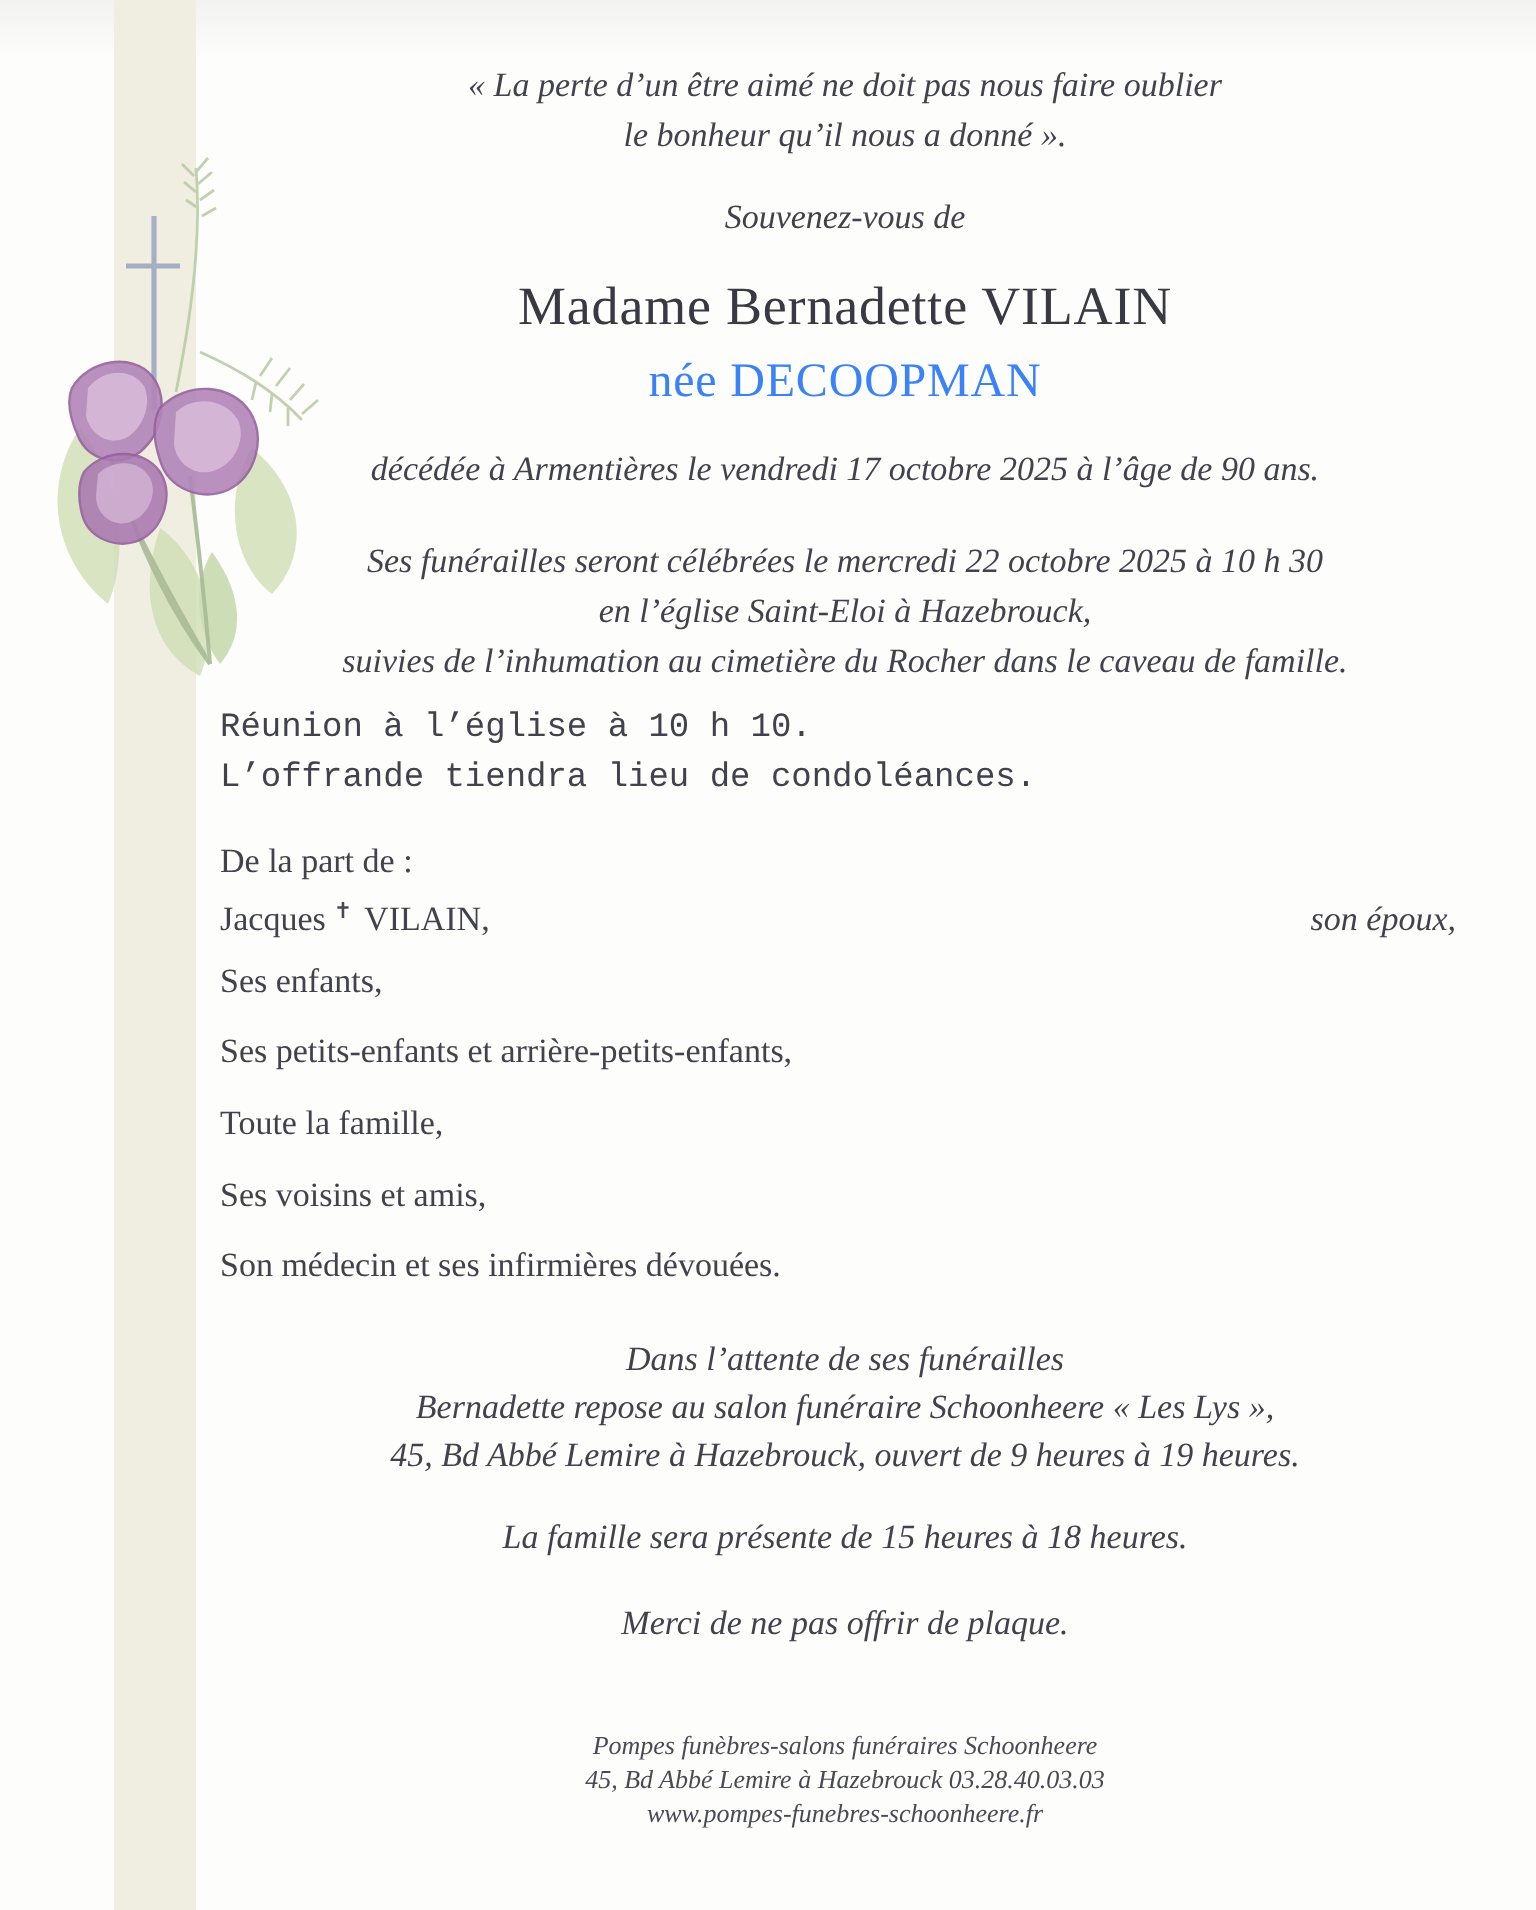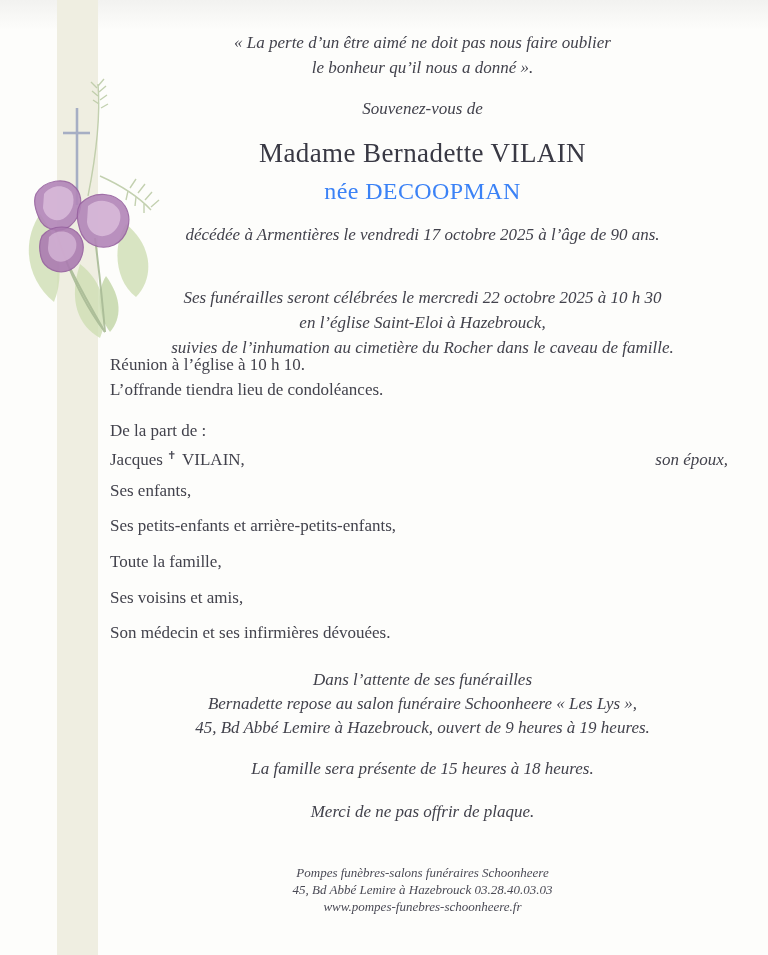--- a/index.html
+++ b/index.html
@@ -25,22 +25,22 @@
   .block { position: absolute; }
   .center-col { left: 100px; width: 645px; text-align: center; }
   .left-col { left: 110px; width: 630px; text-align: left; }
   .italic { font-style: italic; }
   .body-size { font-size: 17px; line-height: 25px; }
   .quote { top: 30px; }
   .intro { top: 96px; }
   .name { top: 138px; font-size: 27px; letter-spacing: 0.4px; color: #393944; }
   .maiden { top: 178px; font-size: 24px; letter-spacing: 0.4px; color: #3b82f6; }
   .death { top: 222px; }
-  .funeral { top: 285px; font-style: italic; }
-  .meeting { top: 352px; }
+  .funeral { top: 268px; font-style: italic; }
+  .meeting { top: 352px; font-family: Liberation Mono, monospace; }
   .from-label { top: 418px; }
   .spouse-row { top: 443px; left: 110px; width: 618px; display: flex; justify-content: space-between; align-items: baseline; }
   .cross-sup {
     font-family: "DejaVu Sans", sans-serif;
     font-size: 11px; vertical-align: 6px; padding: 0 2px 0 4px; color: #4a4a55;
   }
   .member-0 { top: 478px; }
   .member-1 { top: 513px; }
   .member-2 { top: 549px; }
   .member-3 { top: 585px; }

